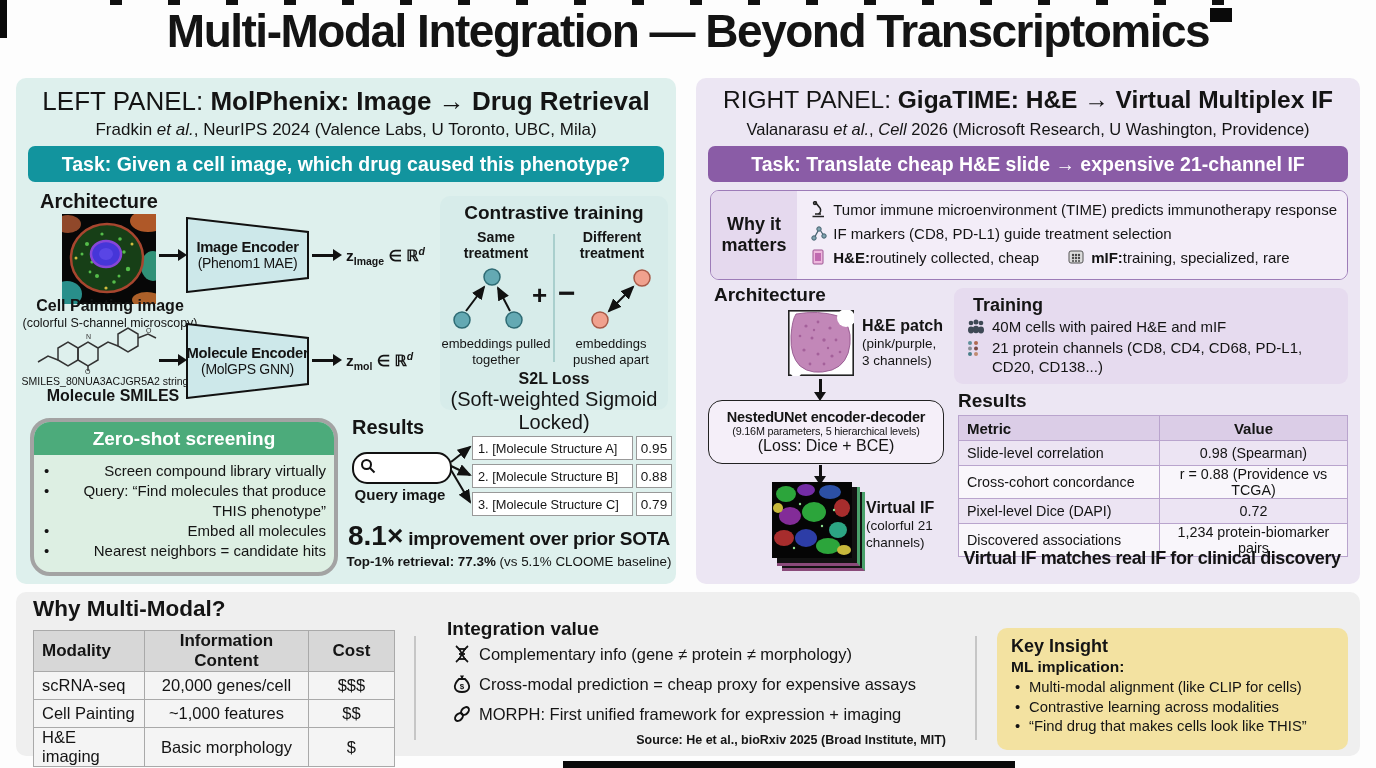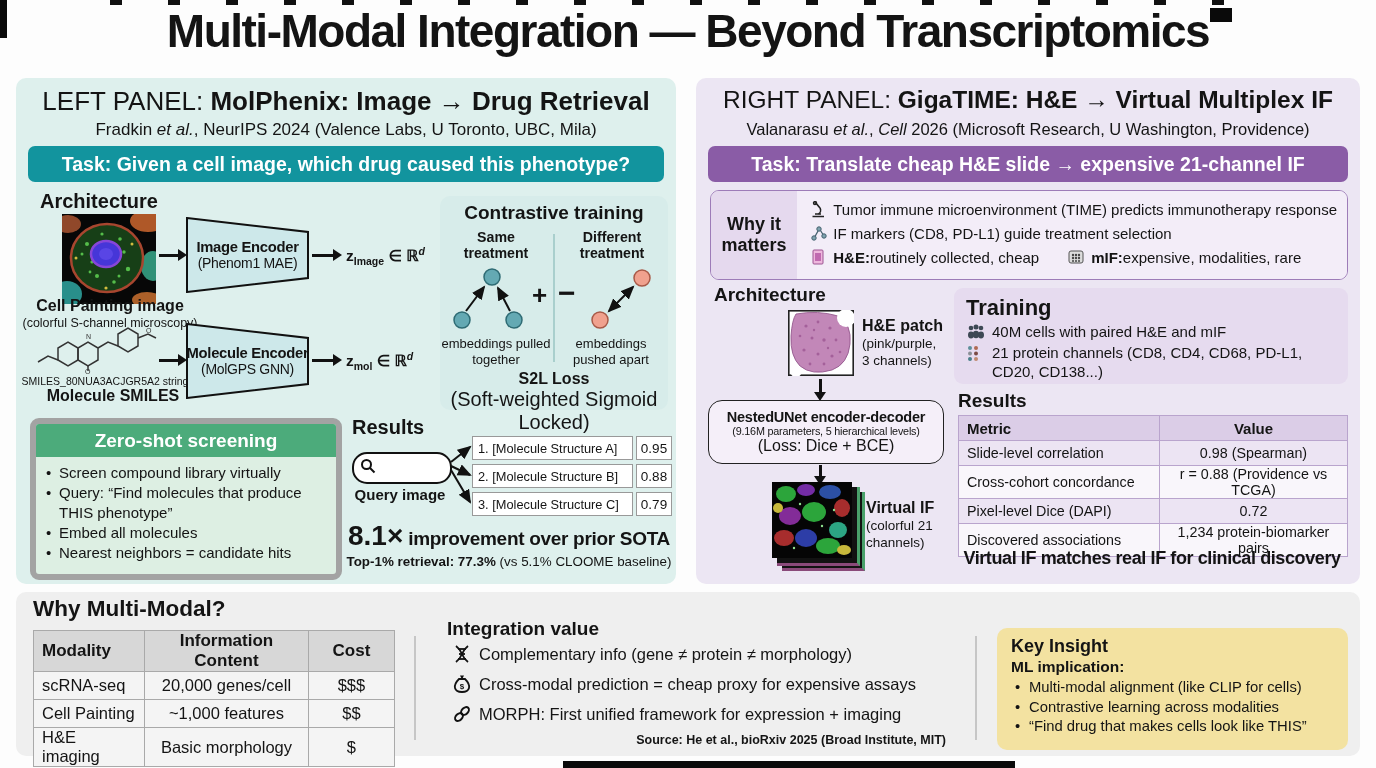--- a/index.html
+++ b/index.html
@@ -37,21 +37,21 @@
   .zlab sub{font-size:10.5px;}
   .zlab sup{font-size:10.5px;font-style:italic;}
   
   .ct-box{position:absolute;left:424px;top:118px;width:228px;height:214px;background:#d7ecea;border-radius:10px;}
   .ct-box .hd{position:absolute;top:6px;left:0;width:100%;text-align:center;font-weight:bold;font-size:19px;}
   .ct-lbl{position:absolute;width:104px;text-align:center;font-weight:bold;font-size:14.2px;line-height:1.15;top:33px;}
   .ct-cap{position:absolute;width:112px;text-align:center;font-size:13px;line-height:1.2;top:140px;}
   .ct-div{position:absolute;left:113px;top:38px;width:1.5px;height:128px;background:#a9cfcd;}
   .ct-sign{position:absolute;font-weight:bold;}
   
-  .zs-box{position:absolute;left:14px;top:340px;width:300px;height:150px;border-radius:9px;overflow:hidden;background:#ddefe3;border:6px solid #a3a3a3;}
+  .zs-box{position:absolute;left:14px;top:340px;width:300px;height:150px;border-radius:20px;overflow:hidden;background:#ddefe3;border:4px solid #a3a3a3;text-align:right;}
   .zs-head{height:33px;background:#4cab7b;color:#fff;font-weight:bold;font-size:19px;display:flex;align-items:center;justify-content:center;}
   .zs-box ul{margin:6px 8px 0 6px;padding:0;list-style:none;font-size:15px;line-height:1.33;}
   .zs-box li{position:relative;padding-left:17px;}
   .zs-box li:before{content:"•";position:absolute;left:4px;}
   
   .pill{position:absolute;left:336px;top:374px;width:96px;height:28px;background:#fff;border:2.5px solid #111;border-radius:15px;}
   .rrow{position:absolute;display:flex;gap:3px;height:24px;}
   .rrow .lab{width:154px;background:#fff;border:1px solid #999;font-size:12.8px;display:flex;align-items:center;padding-left:5px;white-space:nowrap;}
   .rrow .sc{width:34px;background:#fff;border:1px solid #999;font-size:13.5px;display:flex;align-items:center;justify-content:center;}
   .headline{position:absolute;left:326px;top:442px;width:334px;text-align:center;white-space:nowrap;}
@@ -65,21 +65,21 @@
   .why-line{display:flex;align-items:center;height:24px;white-space:nowrap;}
   .why-line .ic{width:22px;display:inline-flex;justify-content:center;margin-right:4px;flex:none;}
   .unet-box{position:absolute;left:12px;top:322px;width:234px;height:62px;background:#f5eff9;border:1.6px solid #222;border-radius:14px;display:flex;flex-direction:column;align-items:center;justify-content:center;text-align:center;}
   .unet-box .u1{font-weight:bold;font-size:14.5px;letter-spacing:-0.2px;white-space:nowrap;}
   .unet-box .u2{font-size:10.8px;letter-spacing:-0.2px;white-space:nowrap;}
   .unet-box .u3{font-size:16px;}
   .img-cap{position:absolute;line-height:1.24;font-size:13.5px;}
   .img-cap .c1{font-weight:bold;font-size:16px;}
   .vif-layer{position:absolute;width:80px;height:76px;background:#121212;border-right:3px solid #49a06a;border-bottom:3px solid #8a4a7a;}
   .tr-box{position:absolute;left:258px;top:210px;width:394px;height:96px;background:#e6dbef;border-radius:9px;padding:7px 12px;box-sizing:border-box;}
-  .tr-box .hd{font-weight:bold;font-size:22px;margin-bottom:2px;}
+  .tr-box .hd{font-weight:bold;font-size:18px;margin-bottom:2px;margin-left:7px;}
   .tr-line{display:flex;font-size:15px;line-height:1.25;}
   .tr-line .ic{width:26px;flex:none;padding-top:1px;}
   table{border-collapse:collapse;}
   .rtab{position:absolute;left:262px;top:337px;width:390px;font-size:14.3px;}
   .rtab th,.rtab td{border:1px solid #b9a4cd;padding:0 8px;height:24px;}
   .rtab th{background:#dbcde7;font-size:15px;text-align:left;}
   .rtab th.v,.rtab td.v{text-align:center;}
   .rtab tr.odd td{background:#ece4f3;}
   .rtab tr.even td{background:#f9f6fb;}
   .rtab td.m{width:184px;}
@@ -343,21 +343,21 @@
                   <circle cx="5" cy="9" r="1.2"></circle>
                   <circle cx="8" cy="9" r="1.2"></circle>
                   <circle cx="11" cy="9" r="1.2"></circle>
                   <circle cx="5" cy="12" r="1"></circle>
                   <circle cx="8" cy="12" r="1"></circle>
                   <circle cx="11" cy="12" r="1"></circle>
                 </g>
               </svg>
             </span>
           <b>mIF:</b>
-            <span> expensive, modalities, rare</span>
+            <span> training, specialized, rare</span>
         </div>
       </div>
     </div>
 
     <div class="sec-h" style="left:18px;top:206px;font-size:19px">Architecture</div>
 
     <svg class="abs" style="left:92px;top:232px" width="66" height="66" viewBox="0 0 66 66">
       <rect x="0.8" y="0.8" width="64.4" height="64.4" fill="#ffffff" stroke="#222" stroke-width="1.6"></rect>
       <path d="M8 4 Q30 0 50 6 Q64 14 62 34 Q60 54 44 60 Q24 66 12 56 Q2 46 3 26 Q4 10 8 4 Z" fill="#c287b8" stroke="#8d4f86" stroke-width="0.8"></path>
       <circle cx="58" cy="8" r="9" fill="#fff"></circle>

